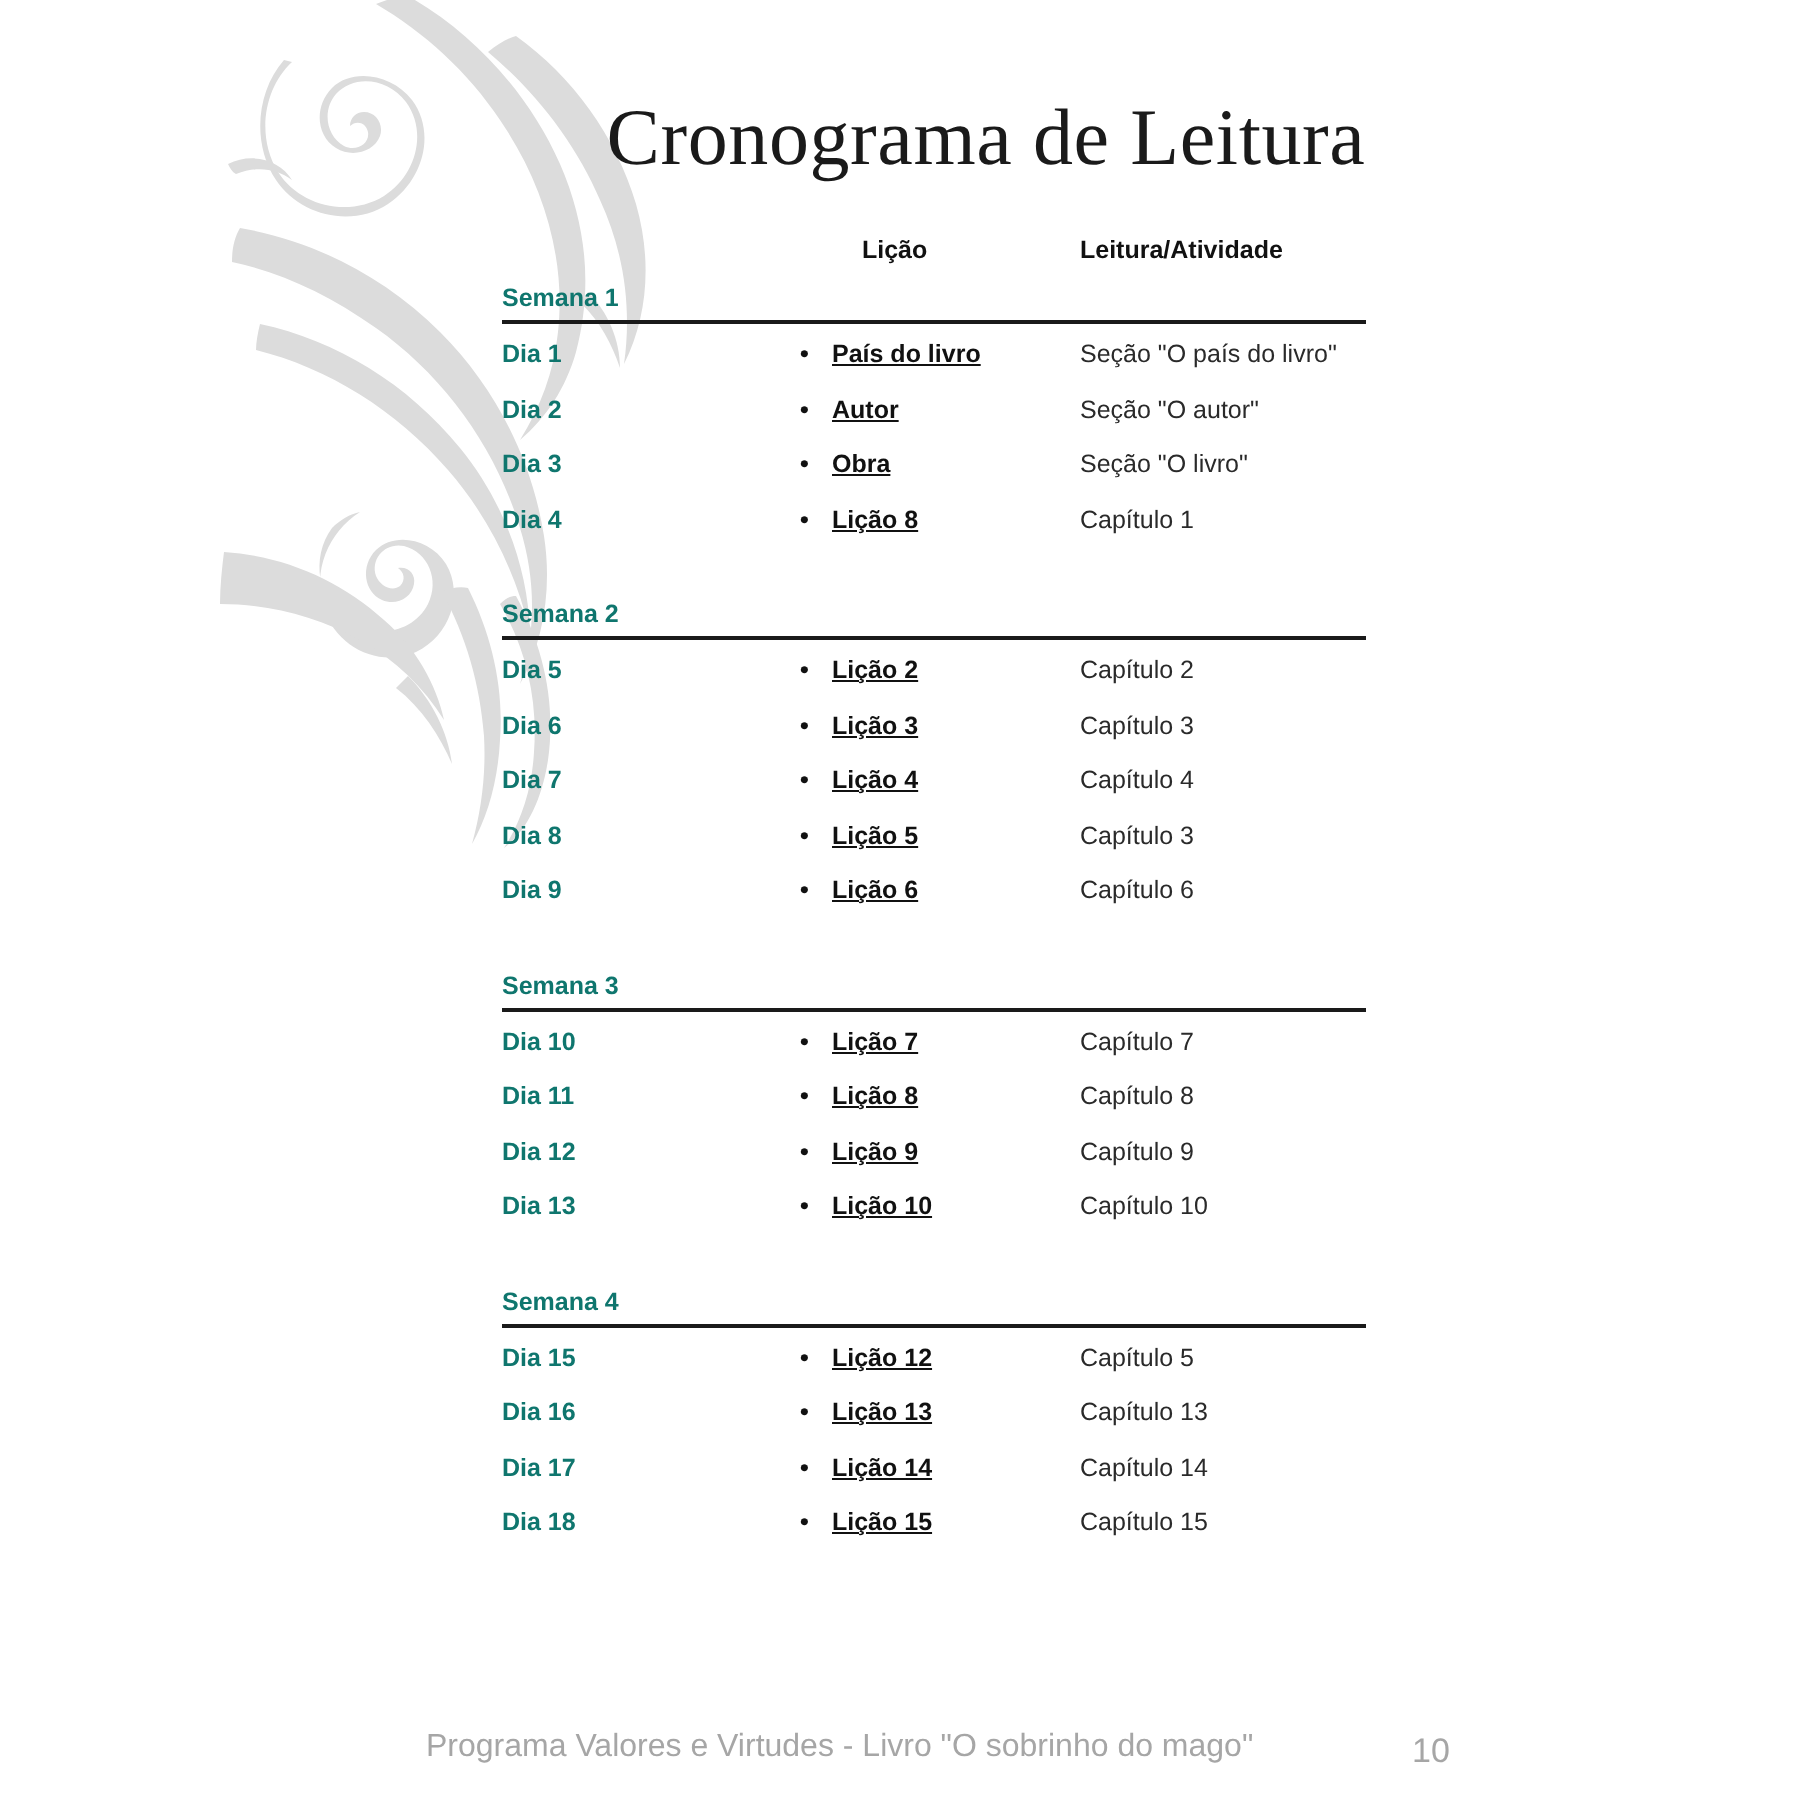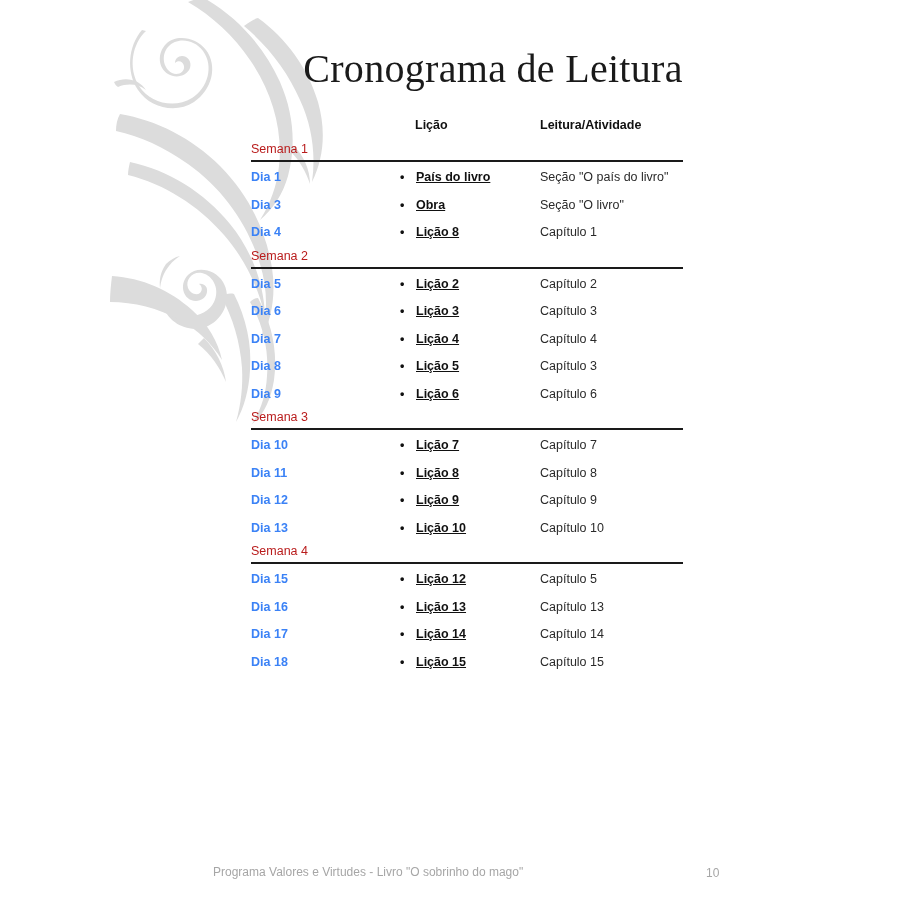--- a/index.html
+++ b/index.html
@@ -57,51 +57,51 @@
     position: relative;
     height: 30px;
   }
   .col-head {
     position: absolute;
     font-size: 12.5px;
     font-weight: bold;
     color: #111111;
     white-space: nowrap;
   }
-  .col-head.lesson { left: 164px; top: 6px; }
+  .col-head.lesson { left: 180px; top: 6px; }
   .col-head.activity { left: 289px; top: 6px; }
 
   .week-block { position: relative; }
-  .week-block + .week-block { }
+  .week-block + .week-block { margin-top: 24px; }
 
   .week-title {
     font-size: 12.5px;
-    font-weight: normal;
-    color: #b91c1c;
+    font-weight: bold;
+    color: #0f766e;
     padding-bottom: 4px;
     white-space: nowrap;
   }
   .week-rule {
     width: 432px;
     height: 2px;
     background: #1a1a1a;
     margin-bottom: 4px;
   }
 
   .row {
     position: relative;
     height: 27.5px;
   }
   .cell-day {
     position: absolute;
     left: 0;
     top: 4px;
     font-size: 12.5px;
     font-weight: bold;
-    color: #3b82f6;
+    color: #0f766e;
     white-space: nowrap;
   }
   .cell-lesson {
     position: absolute;
     left: 149px;
     top: 4px;
     font-size: 12.5px;
     font-weight: bold;
     color: #111111;
     white-space: nowrap;
@@ -121,30 +121,30 @@
     font-weight: 400;
     color: #2a2a2a;
     white-space: nowrap;
   }
 
   
   .footer-text {
     position: absolute;
     left: 213px;
     top: 865px;
-    font-size: 12px;
+    font-size: 16px;
     color: #a6a6a6;
     white-space: nowrap;
     z-index: 2;
   }
   .footer-page {
     position: absolute;
     left: 706px;
     top: 866px;
-    font-size: 12px;
+    font-size: 17px;
     color: #a6a6a6;
     z-index: 2;
   }
 </style>
 </head>
 <body>
 
 <div class="page">
 
   <div class="ornament">
@@ -216,20 +216,25 @@
     <div id="weeks-container">
         <div class="week-block">
           <div class="week-title">Semana 1</div>
           <div class="week-rule"></div>
           <div class="row">
             <span class="cell-day">Dia 1</span>
             <span class="cell-lesson"><span class="bullet">•</span><span>País do livro</span></span>
             <span class="cell-activity">Seção "O país do livro"</span>
           </div>
           <div class="row">
+            <span class="cell-day">Dia 2</span>
+            <span class="cell-lesson"><span class="bullet">•</span><span>Autor</span></span>
+            <span class="cell-activity">Seção "O autor"</span>
+          </div>
+          <div class="row">
             <span class="cell-day">Dia 3</span>
             <span class="cell-lesson"><span class="bullet">•</span><span>Obra</span></span>
             <span class="cell-activity">Seção "O livro"</span>
           </div>
           <div class="row">
             <span class="cell-day">Dia 4</span>
             <span class="cell-lesson"><span class="bullet">•</span><span>Lição 8</span></span>
             <span class="cell-activity">Capítulo 1</span>
           </div>
         </div>

